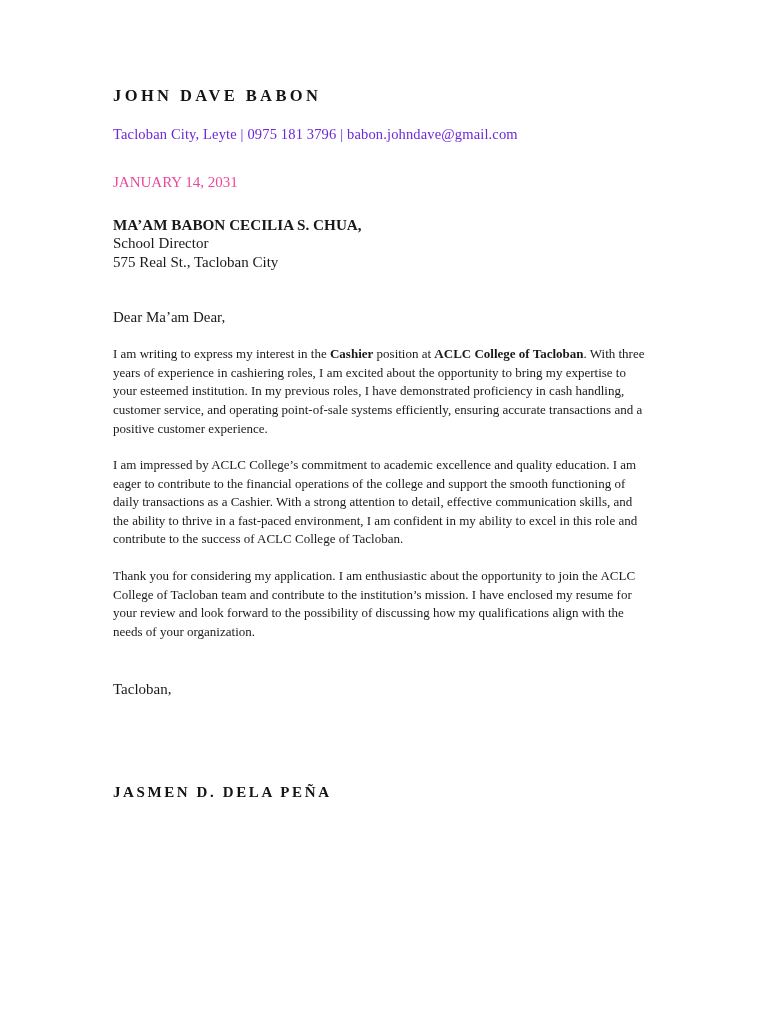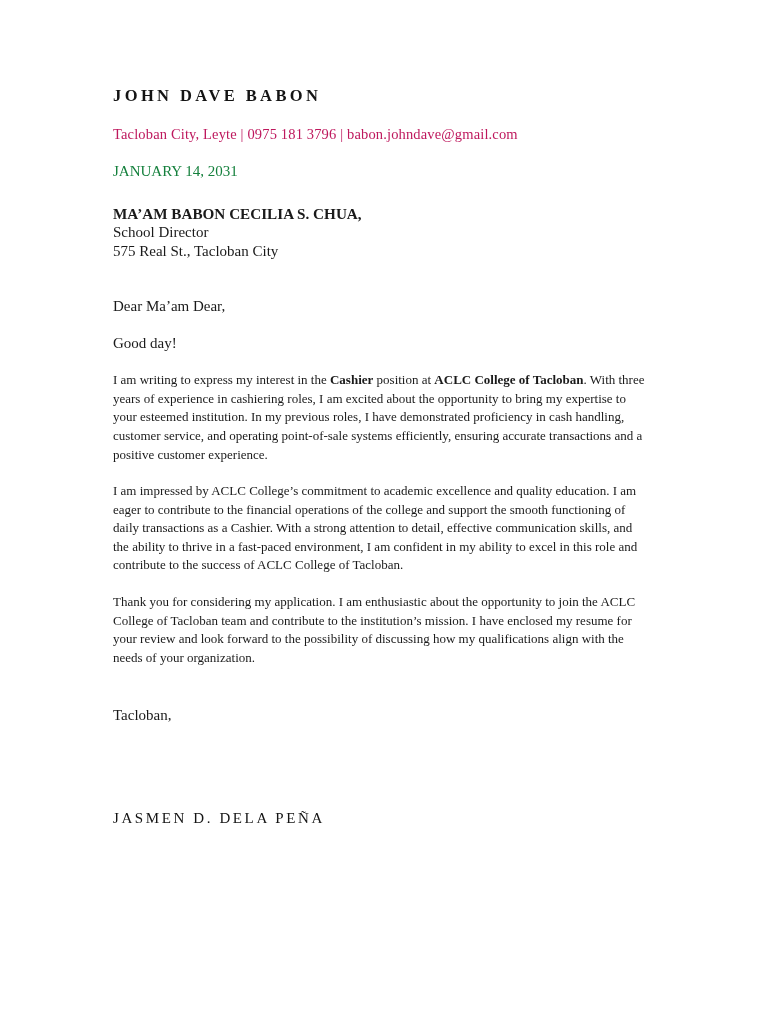--- a/index.html
+++ b/index.html
@@ -38,32 +38,32 @@
     font-size: 16.5px;
     font-weight: bold;
     letter-spacing: 3.4px;
     color: #141414;
     line-height: 1.2;
     white-space: nowrap;
   }
   .sender-contact {
     margin-top: 19px;
     font-size: 14.5px;
-    color: #be185d;
+    color: #6d28d9;
     line-height: 1.3;
     letter-spacing: 0.15px;
     white-space: nowrap;
   }
 
   
   .date-line {
-    margin-top: 18px;
+    margin-top: 29px;
     font-size: 15px;
     line-height: 1.3;
-    color: #15803d;
+    color: #ec4899;
   }
 
   
   .recipient {
     margin-top: 23px;
     font-size: 15px;
     line-height: 19px;
     color: #1a1a1a;
   }
   .recipient-name {
@@ -101,21 +101,21 @@
 
   
   .closing {
     margin-top: 39px;
     font-size: 15px;
     line-height: 19px;
   }
   .signature-name {
     margin-top: 84px;
     font-size: 15px;
-    font-weight: normal;
+    font-weight: bold;
     letter-spacing: 2.6px;
     color: #141414;
     line-height: 1.2;
     white-space: nowrap;
   }
 </style>
 </head>
 <body>
 
 <div class="page">
@@ -129,21 +129,20 @@
     <div class="date-line">JANUARY 14, 2031</div>
 
     <div class="recipient">
       <span class="recipient-name">MA’AM BABON CECILIA S. CHUA,</span>
       <span class="recipient-title">School Director</span>
       <span class="recipient-address">575 Real St., Tacloban City</span>
     </div>
 
     <div class="salutation">Dear Ma’am Dear,</div>
 
-    <div class="greeting">Good day!</div>
 
     <p class="body-para">
       <span>I am writing to express my interest in the </span><b>Cashier</b><span> position at </span><b>ACLC College of Tacloban</b><span>. With three years of experience in cashiering roles, I am excited about the opportunity to bring my expertise to your esteemed institution. In my previous roles, I have demonstrated proficiency in cash handling, customer service, and operating point-of-sale systems efficiently, ensuring accurate transactions and a positive customer experience.</span>
     </p>
 
     <p class="body-para">I am impressed by ACLC College’s commitment to academic excellence and quality education. I am eager to contribute to the financial operations of the college and support the smooth functioning of daily transactions as a Cashier. With a strong attention to detail, effective communication skills, and the ability to thrive in a fast-paced environment, I am confident in my ability to excel in this role and contribute to the success of ACLC College of Tacloban.</p>
 
     <p class="body-para">Thank you for considering my application. I am enthusiastic about the opportunity to join the ACLC College of Tacloban team and contribute to the institution’s mission. I have enclosed my resume for your review and look forward to the possibility of discussing how my qualifications align with the needs of your organization.</p>
 
     <div class="closing">Tacloban,</div>

